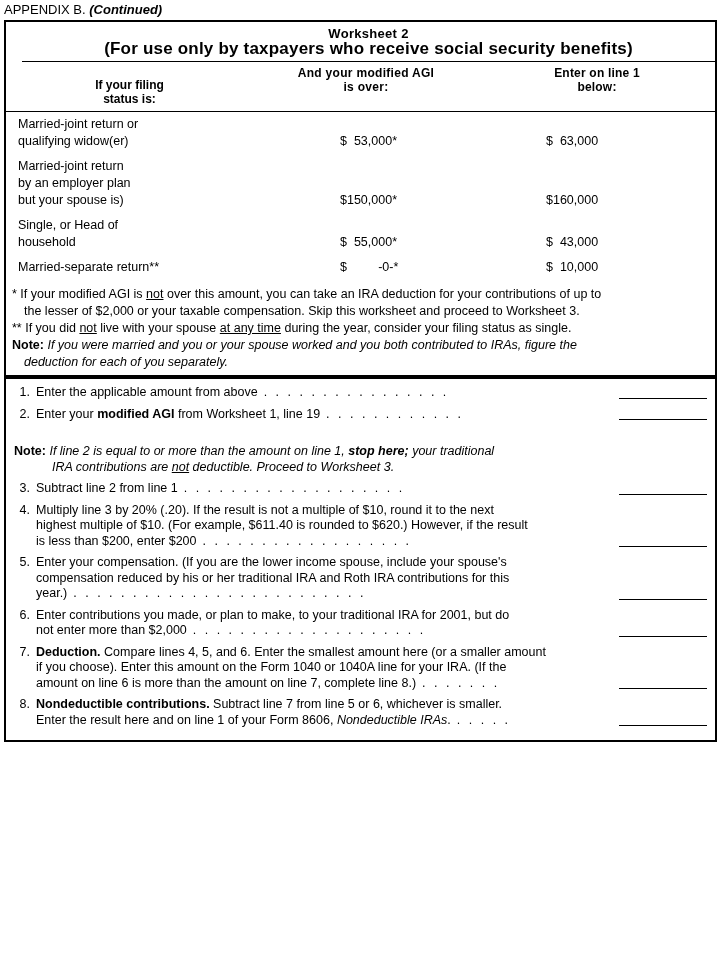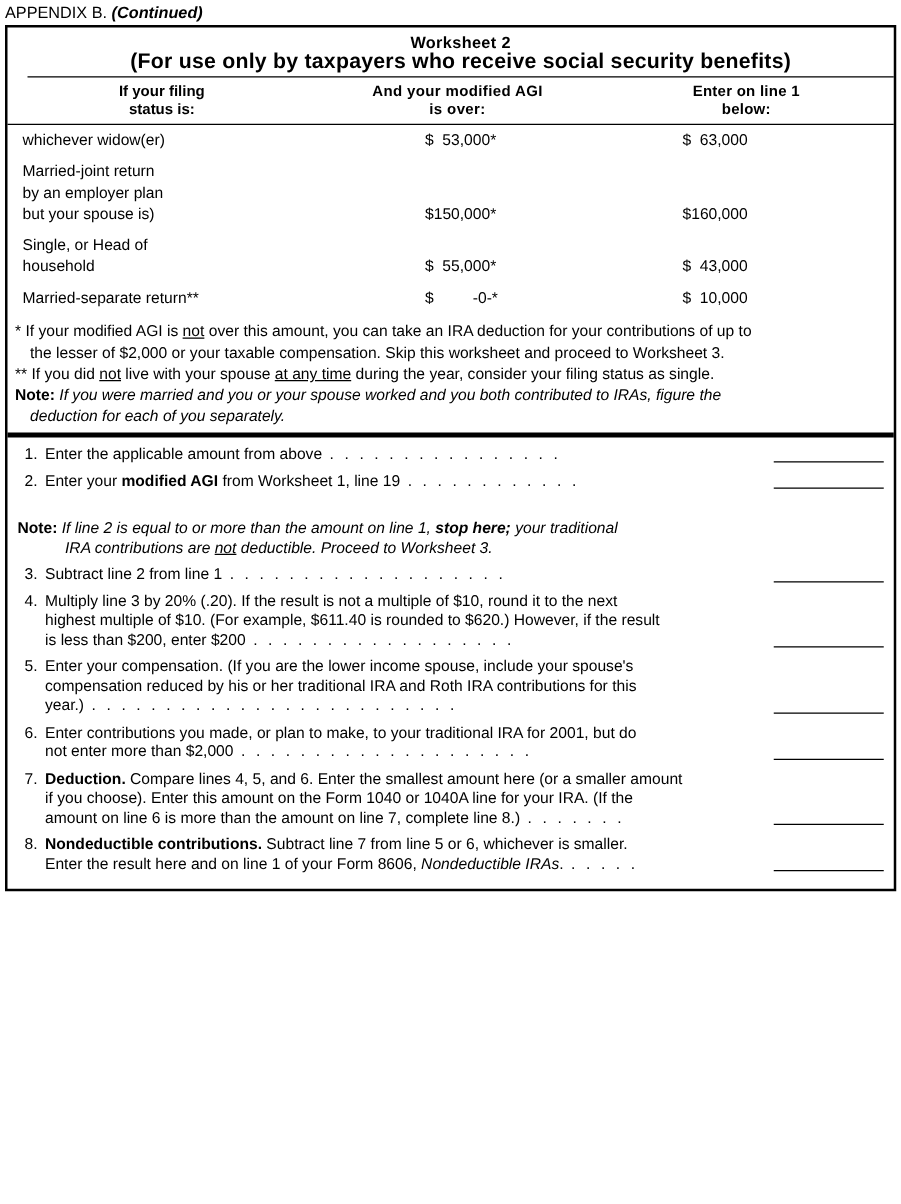--- a/index.html
+++ b/index.html
@@ -67,21 +67,21 @@
   
   .colhead {
     display: flex;
     border-bottom: 1px solid #000;
     font-weight: bold;
     font-size: 12px;
     text-align: center;
     padding: 4px 0 5px 0;
     line-height: 14px;
   }
-  .colhead .c1 { width: 247px; }
+  .colhead .c1 { width: 247px; margin-top: 12px; }
   .colhead .c2 { width: 226px; letter-spacing: 0.3px;}
   .colhead .c3 { width: 236px; letter-spacing: 0.2px;}
 
   
   .agi-table {
     border-bottom: 2px solid #000;
     padding-top: 4px;
   }
   .agi-row {
     display: flex;
@@ -208,21 +208,26 @@
       <div class="c3">
         <div>Enter on line 1</div>
         <div>below:</div>
       </div>
     </div>
 
     <div class="agi-table">
 
       <div>
         <div class="agi-row">
-          <div class="c1">whichever widow(er)</div>
+          <div class="c1">Married-joint return or</div>
+          <div class="c2"></div>
+          <div class="c3"></div>
+        </div>
+        <div class="agi-row">
+          <div class="c1">qualifying widow(er)</div>
           <div class="c2">$  53,000*</div>
           <div class="c3">$  63,000</div>
         </div>
       </div>
       <div class="agi-spacer"></div>
 
       <div>
         <div class="agi-row">
           <div class="c1">Married-joint return</div>
           <div class="c2"></div>

